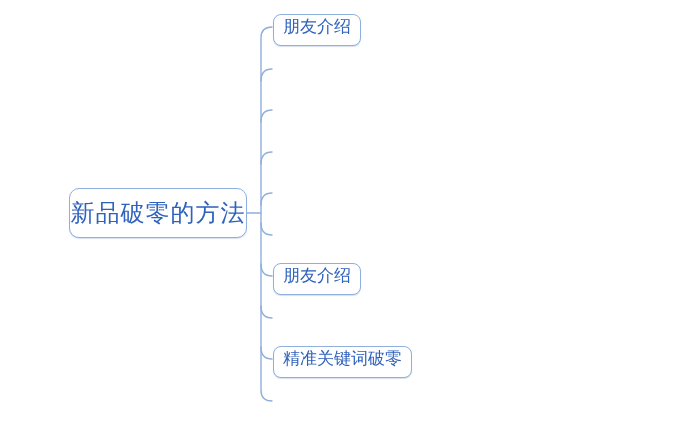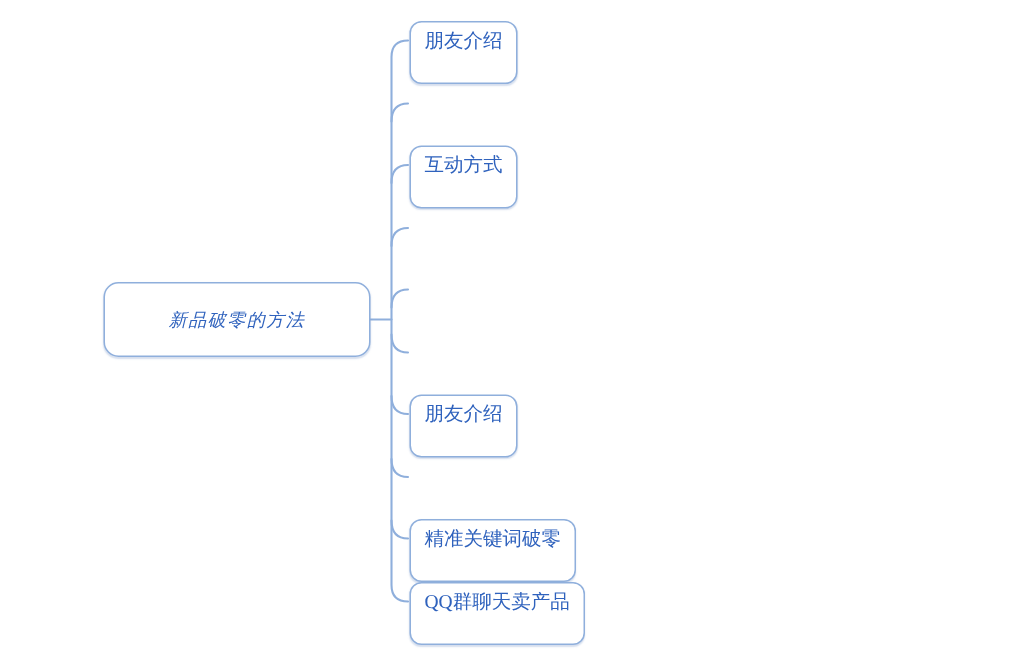--- a/index.html
+++ b/index.html
@@ -31,30 +31,29 @@
     border:1px solid var(--node-border);
     background:#fff;
     color:var(--node-text);
     box-shadow:0 1px 1px rgba(120,150,200,.3);
     white-space:nowrap;
   }
   .root{
     left:69px;top:188px;width:178px;height:50px;
     border-radius:10px;
     display:flex;align-items:center;justify-content:center;
-    font-size:12px;
+    font-size:24px;
     letter-spacing:1px;
-    font-style:italic;
   }
   .child{
-    left:273px;height:42px;
+    left:273px;height:32px;
     border-radius:8px;
     line-height:24px;
     padding:0 9px;
-    font-size:13px;
+    font-size:17px;
     display:inline-block;
   }
 </style>
 </head>
 <body>
 
 <div class="canvas">
 
   <svg class="connectors" viewBox="0 0 675 435" xmlns="http://www.w3.org/2000/svg" aria-hidden="true">
 
@@ -69,18 +68,16 @@
 
     <path d="M 261 223 Q 261 235 272 235"></path>
     <path d="M 261 264 Q 261 276 272 276"></path>
     <path d="M 261 306 Q 261 318 272 318"></path>
     <path d="M 261 347 Q 261 359 272 359"></path>
   </svg>
 
   <div class="node root">新品破零的方法</div>
 
   <div class="node child" style="top:14px">朋友介绍</div>
-  <div class="node child" style="top:97px">互动方式</div>
   <div class="node child" style="top:263px">朋友介绍</div>
   <div class="node child" style="top:346px">精准关键词破零</div>
-  <div class="node child" style="top:388px">QQ群聊天卖产品</div>
 
 </div>
 
 </body></html>

